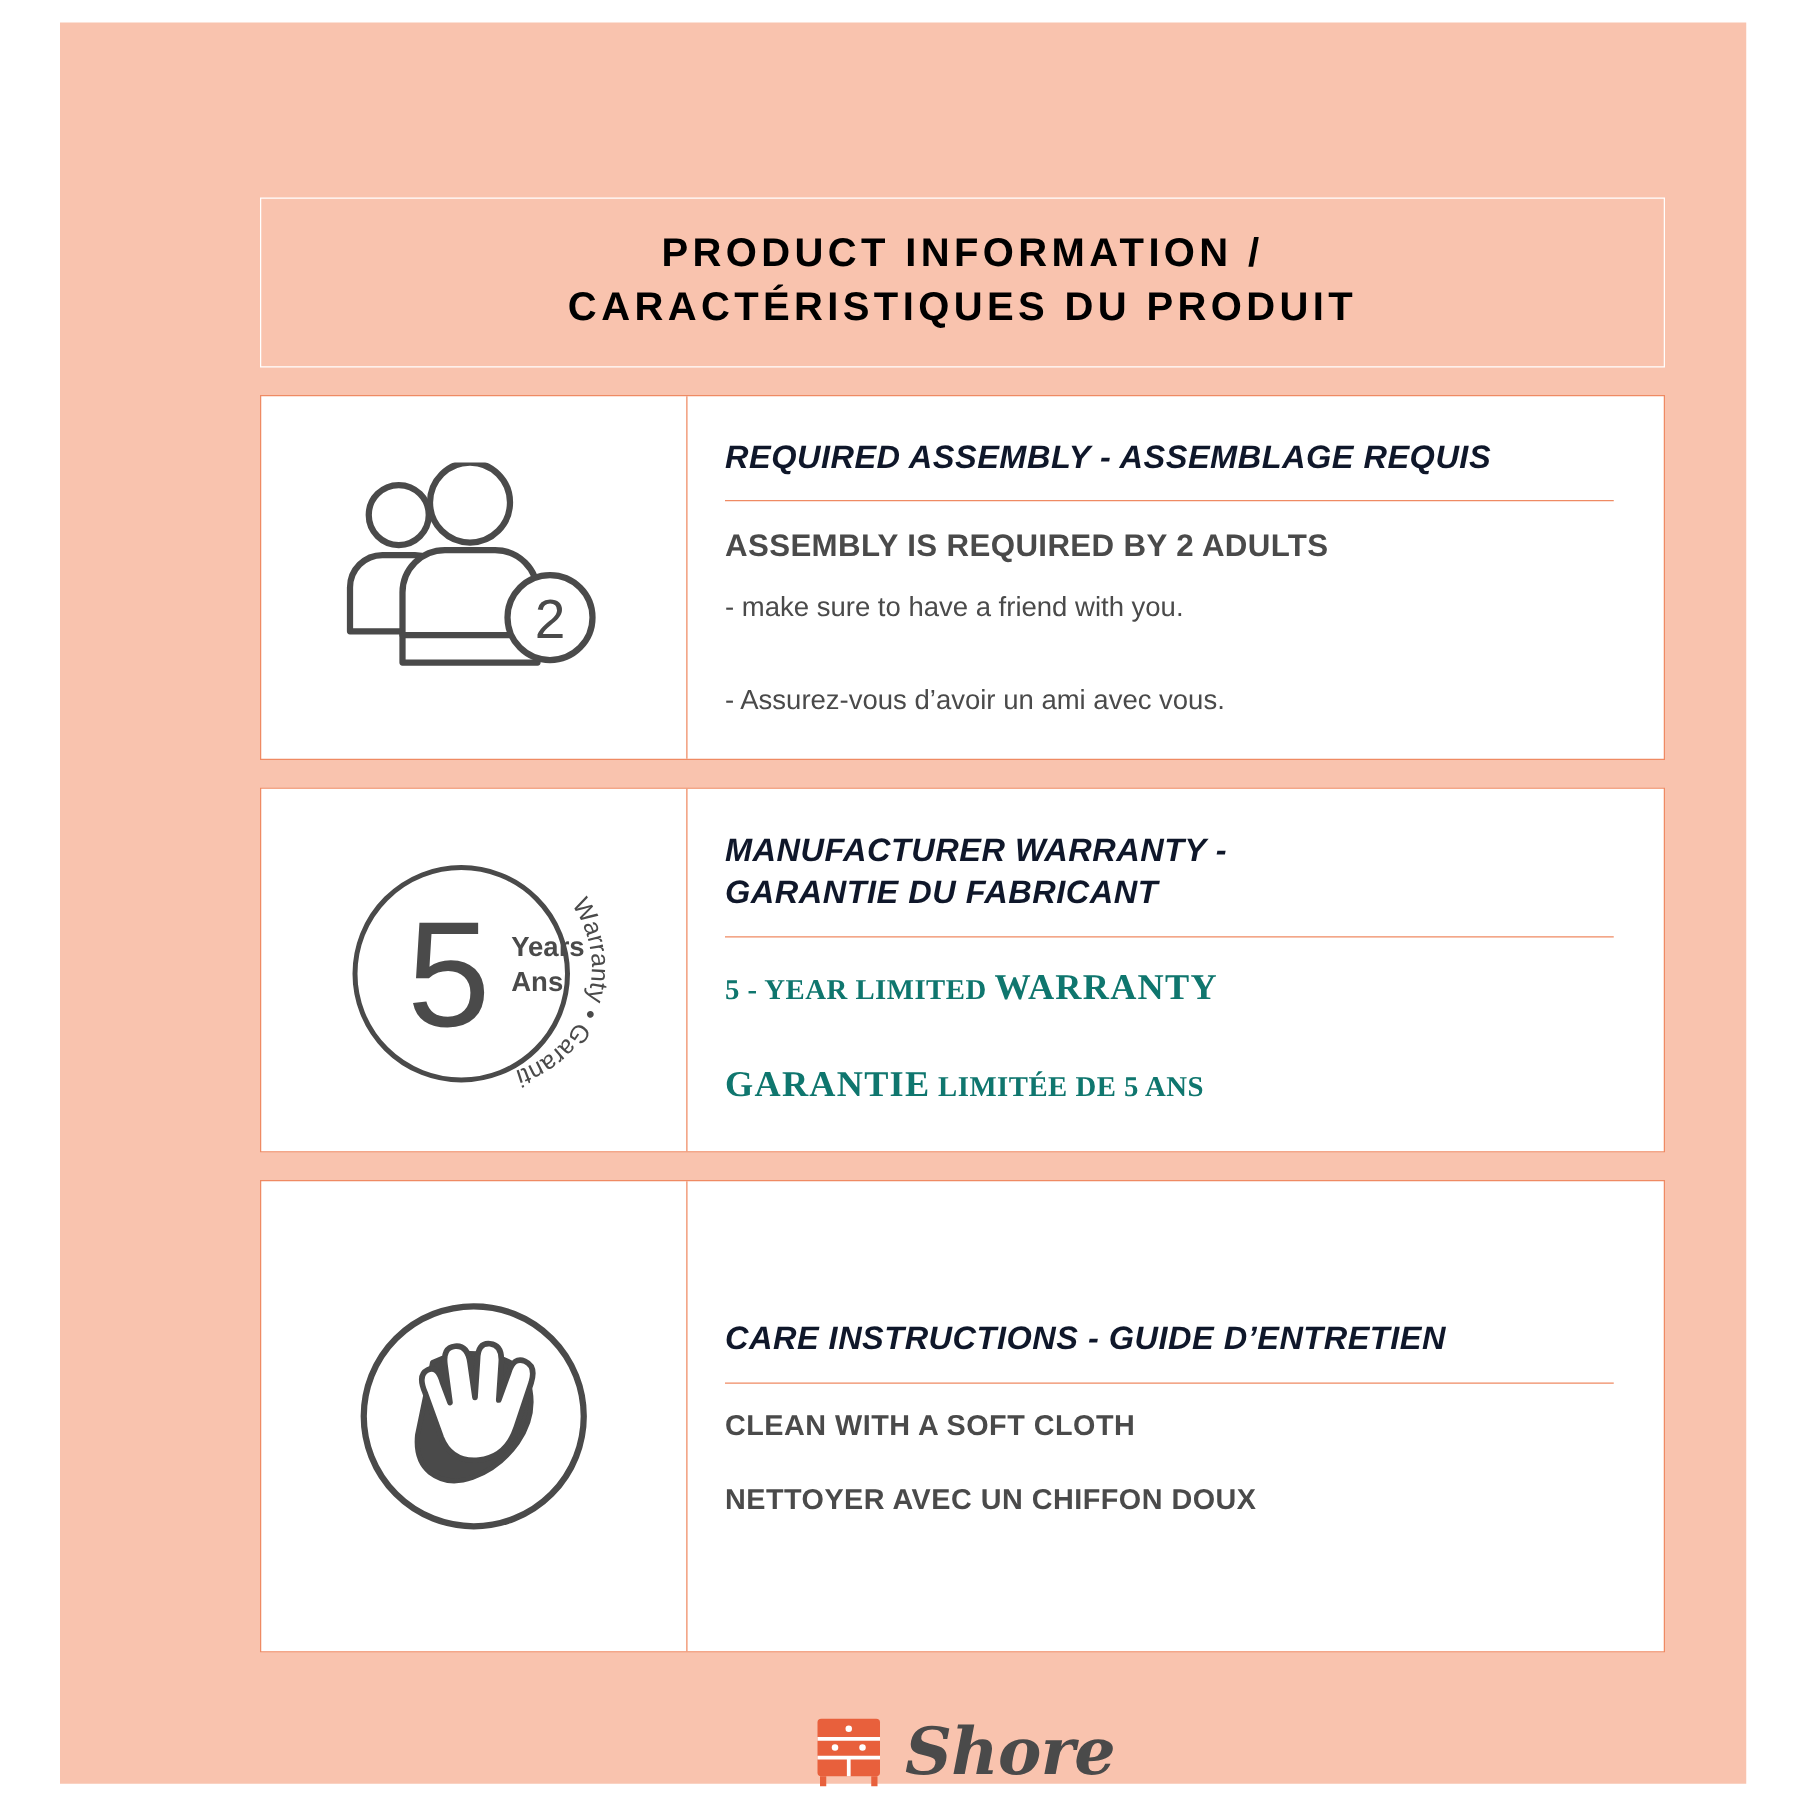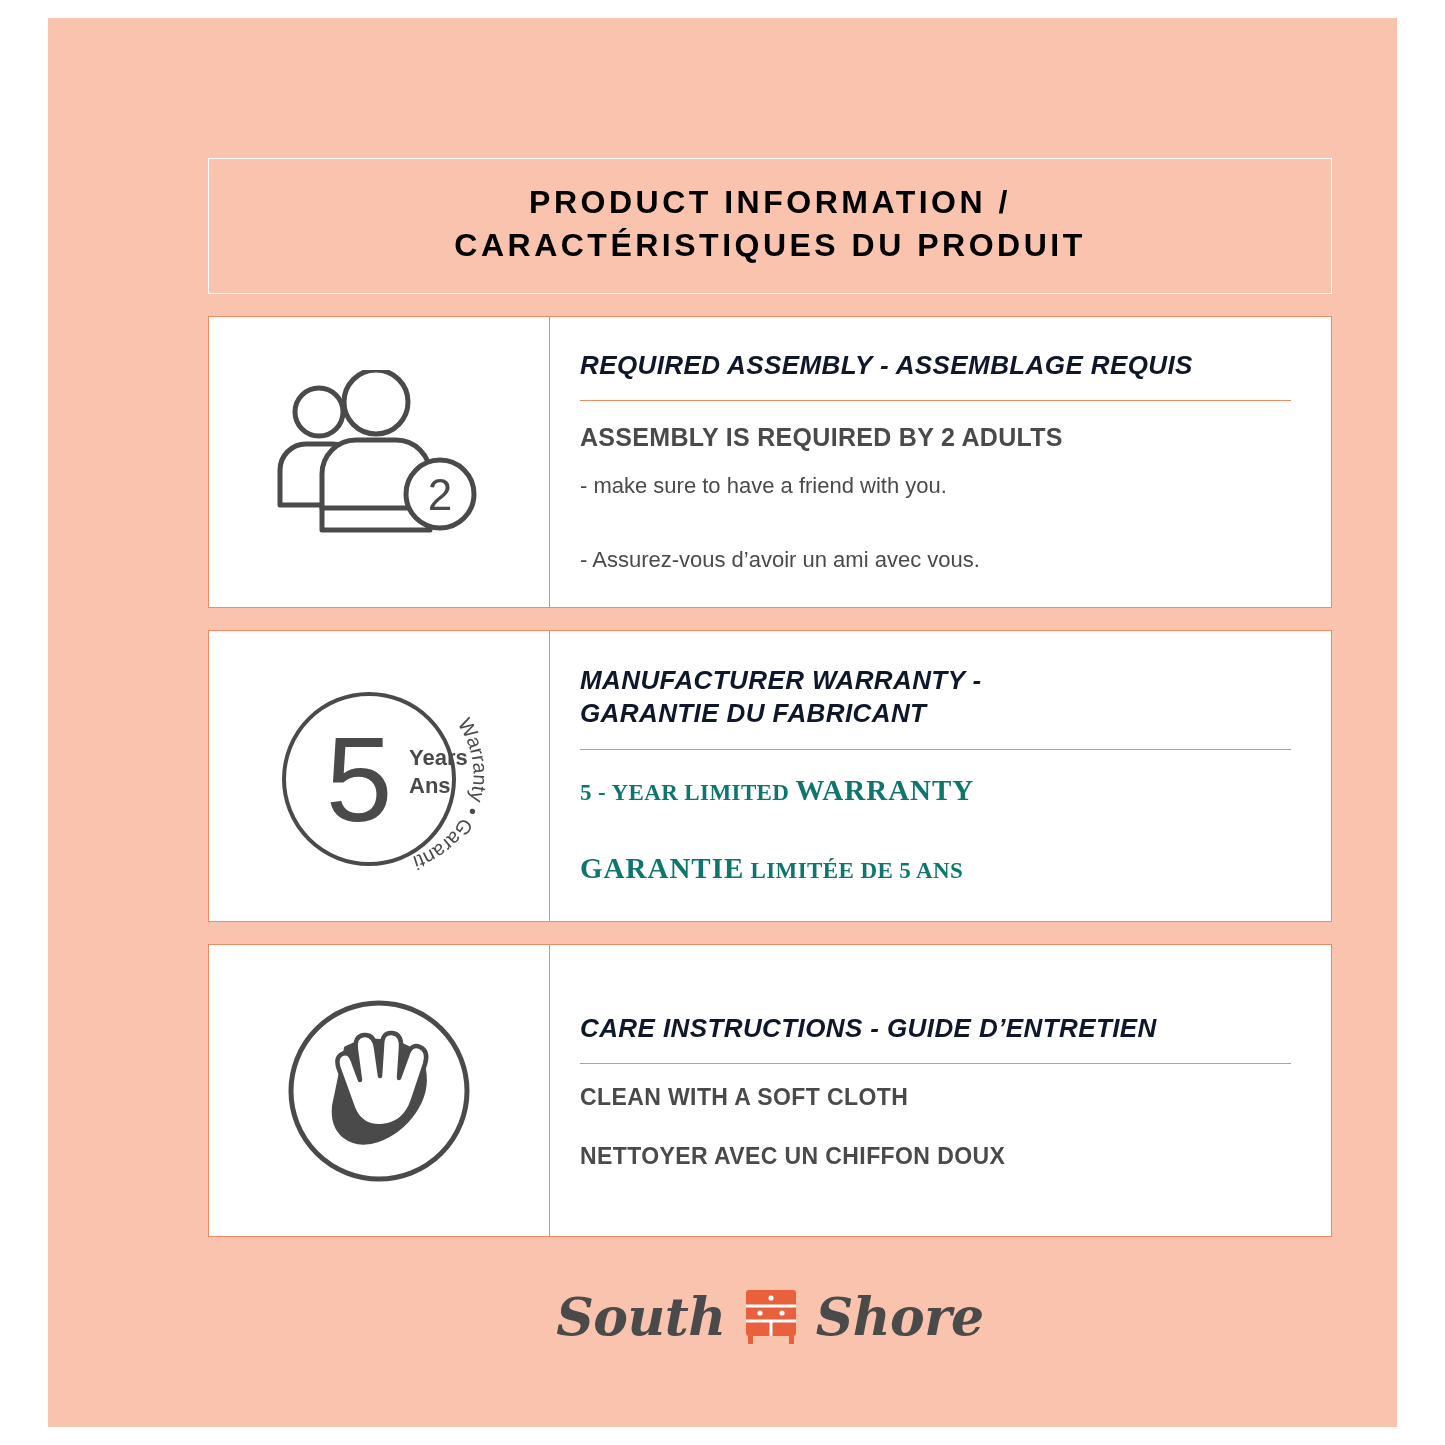--- a/index.html
+++ b/index.html
@@ -60,21 +60,21 @@
     background: #ffffff;
     border: 1px solid #ef8a63;
     box-sizing: border-box;
     display: flex;
     align-items: center;
     margin-top: 22px;
     position: relative;
   }
   .card-1 { height: 292px; }
   .card-2 { height: 292px; }
-  .card-3 { height: 293px; }
+  .card-3 { height: 378px; }
 
   .icon-cell {
     width: 340px;
     min-width: 340px;
     display: flex;
     align-items: center;
     justify-content: center;
   }
   .text-cell {
     flex: 1;
@@ -228,21 +228,20 @@
         <div class="text-cell">
           <div class="card-title">CARE INSTRUCTIONS - GUIDE D’ENTRETIEN</div>
           <div class="rule"></div>
           <div class="care-line">CLEAN WITH A SOFT CLOTH</div>
           <div class="care-gap"></div>
           <div class="care-line">NETTOYER AVEC UN CHIFFON DOUX</div>
         </div>
       </div>
 
       <div class="logo-row">
-        <span class="logo-word">South</span>
         <svg class="logo-mark" width="62" height="64" viewBox="0 0 62 64">
           <rect x="6" y="6" width="50" height="46" rx="3" fill="#e8603c"></rect>
           <line x1="6" y1="22" x2="56" y2="22" stroke="#ffffff" stroke-width="3"></line>
           <line x1="6" y1="37" x2="56" y2="37" stroke="#ffffff" stroke-width="3"></line>
           <line x1="31" y1="37" x2="31" y2="52" stroke="#ffffff" stroke-width="3"></line>
           <circle cx="31" cy="14" r="2.6" fill="#ffffff"></circle>
           <circle cx="20" cy="29" r="2.6" fill="#ffffff"></circle>
           <circle cx="42" cy="29" r="2.6" fill="#ffffff"></circle>
           <rect x="8" y="52" width="5" height="8" fill="#e8603c"></rect>
           <rect x="49" y="52" width="5" height="8" fill="#e8603c"></rect>

